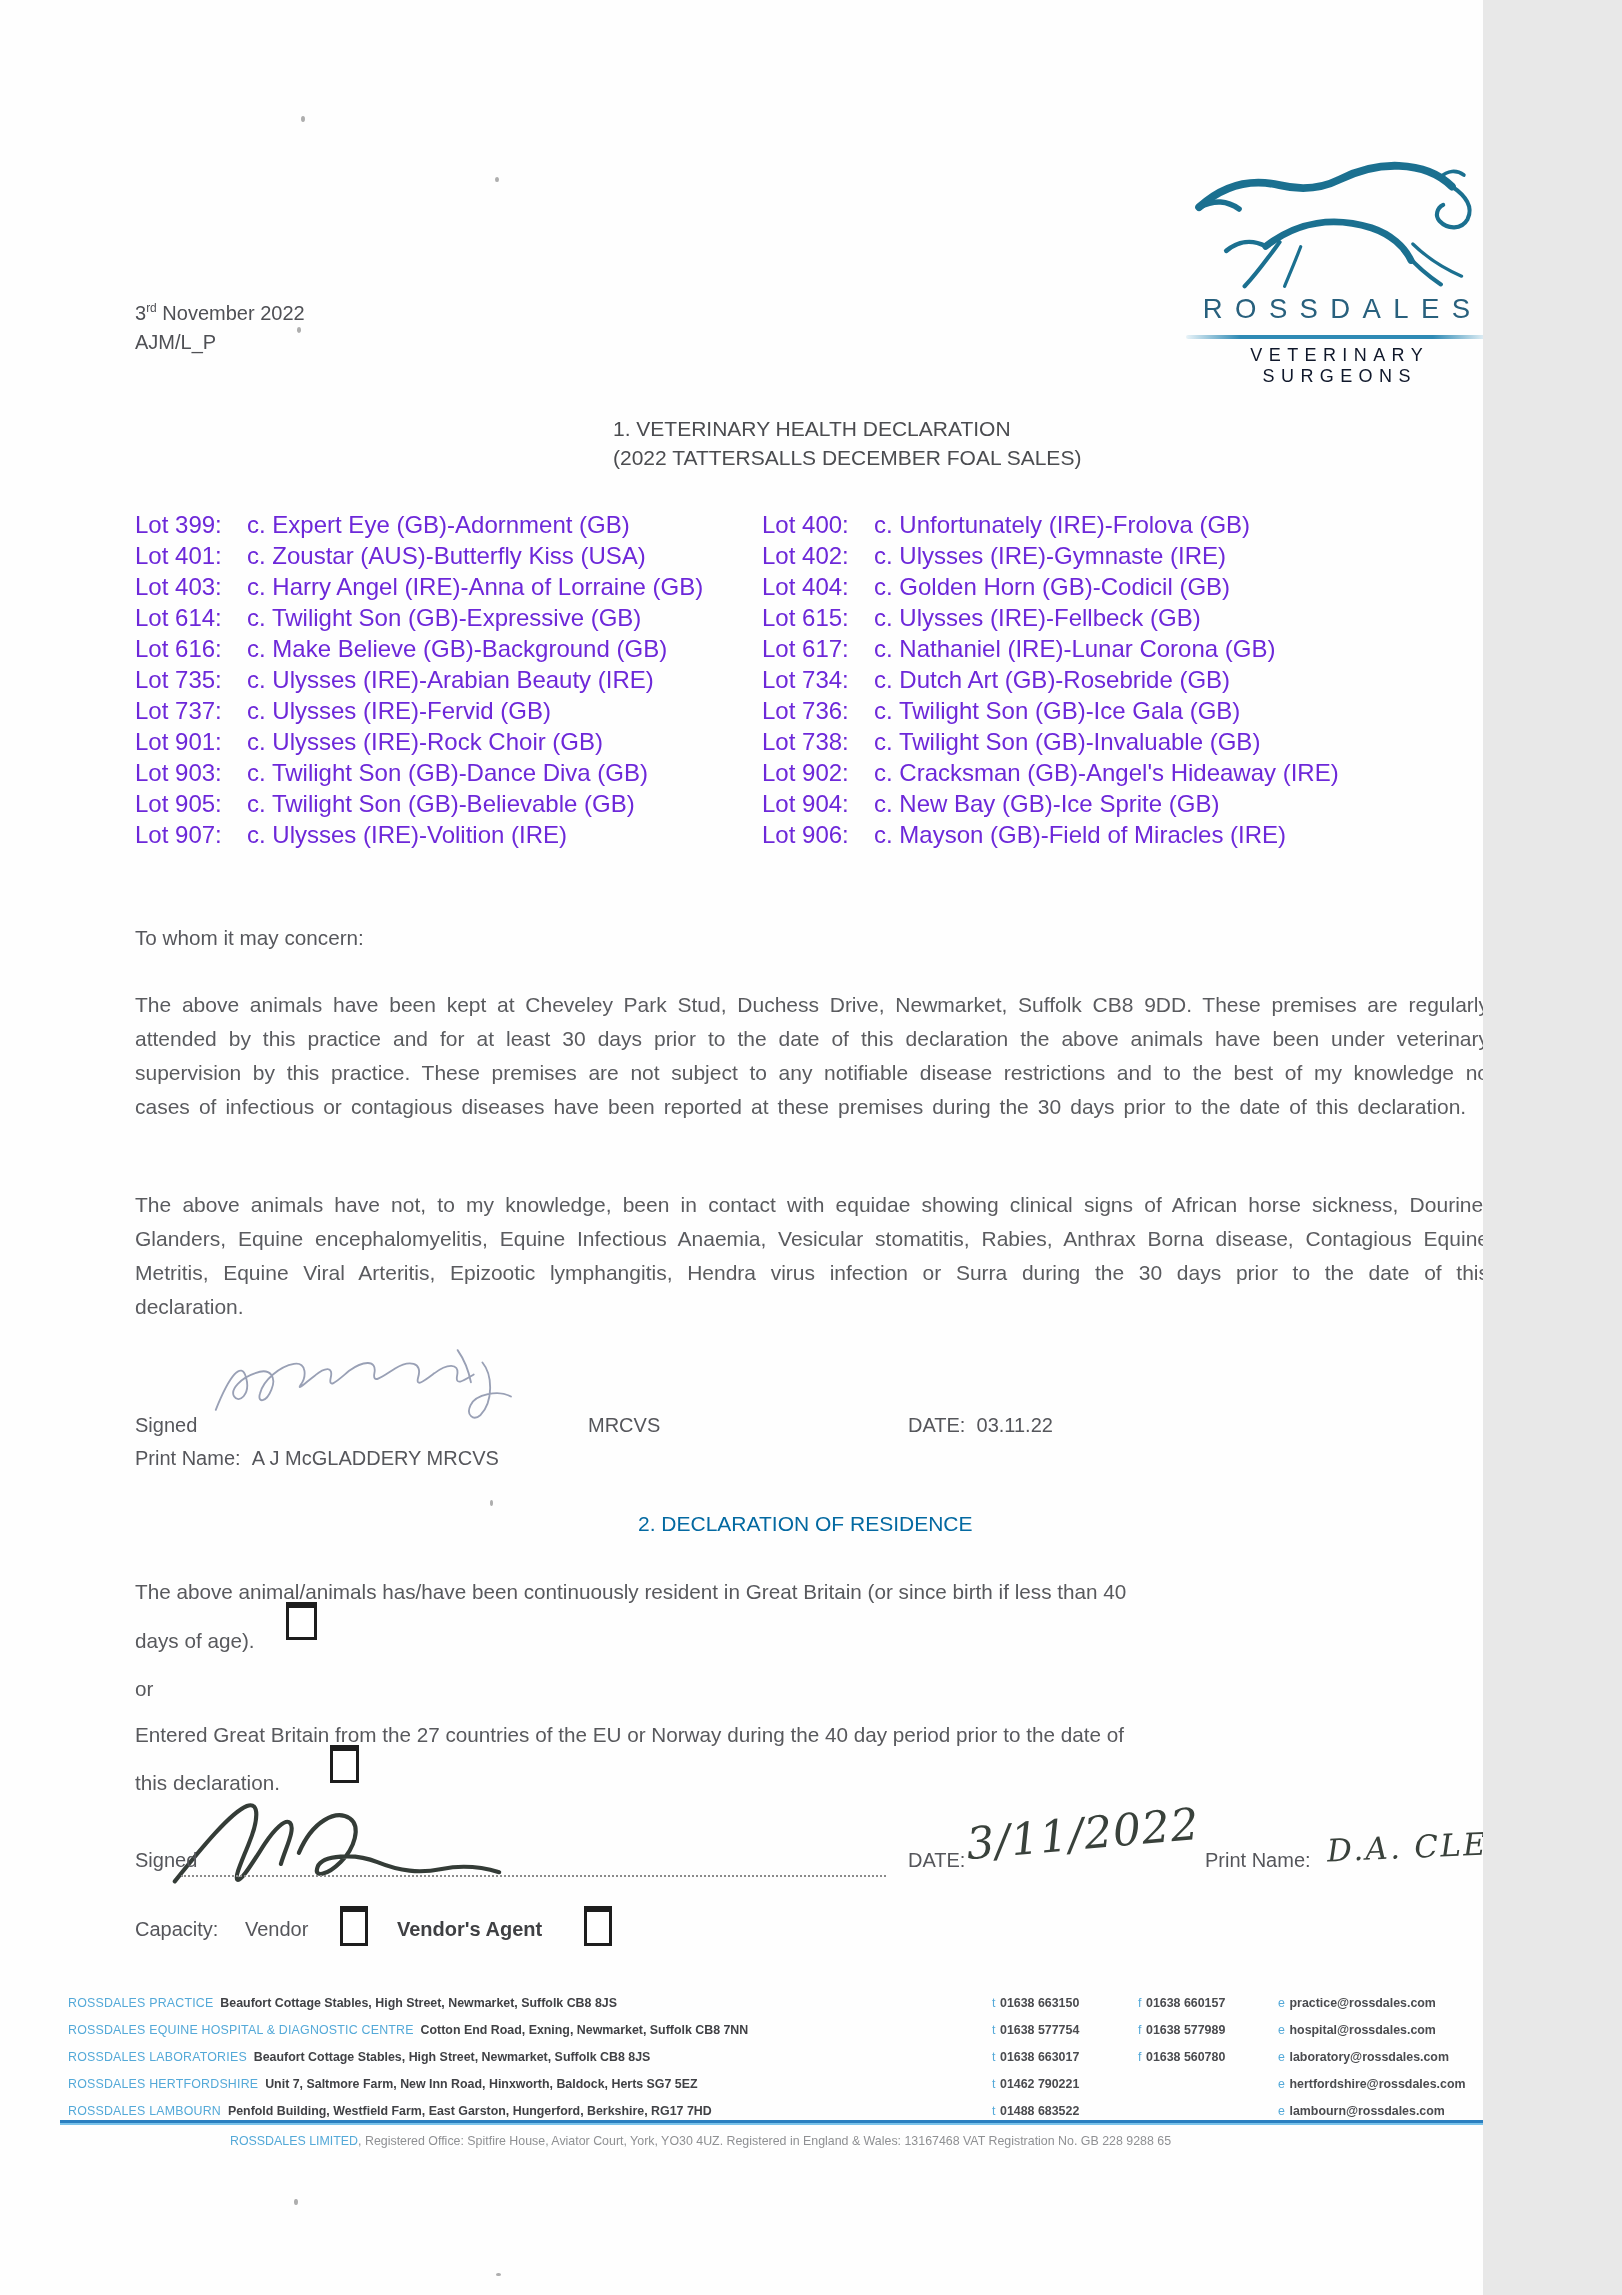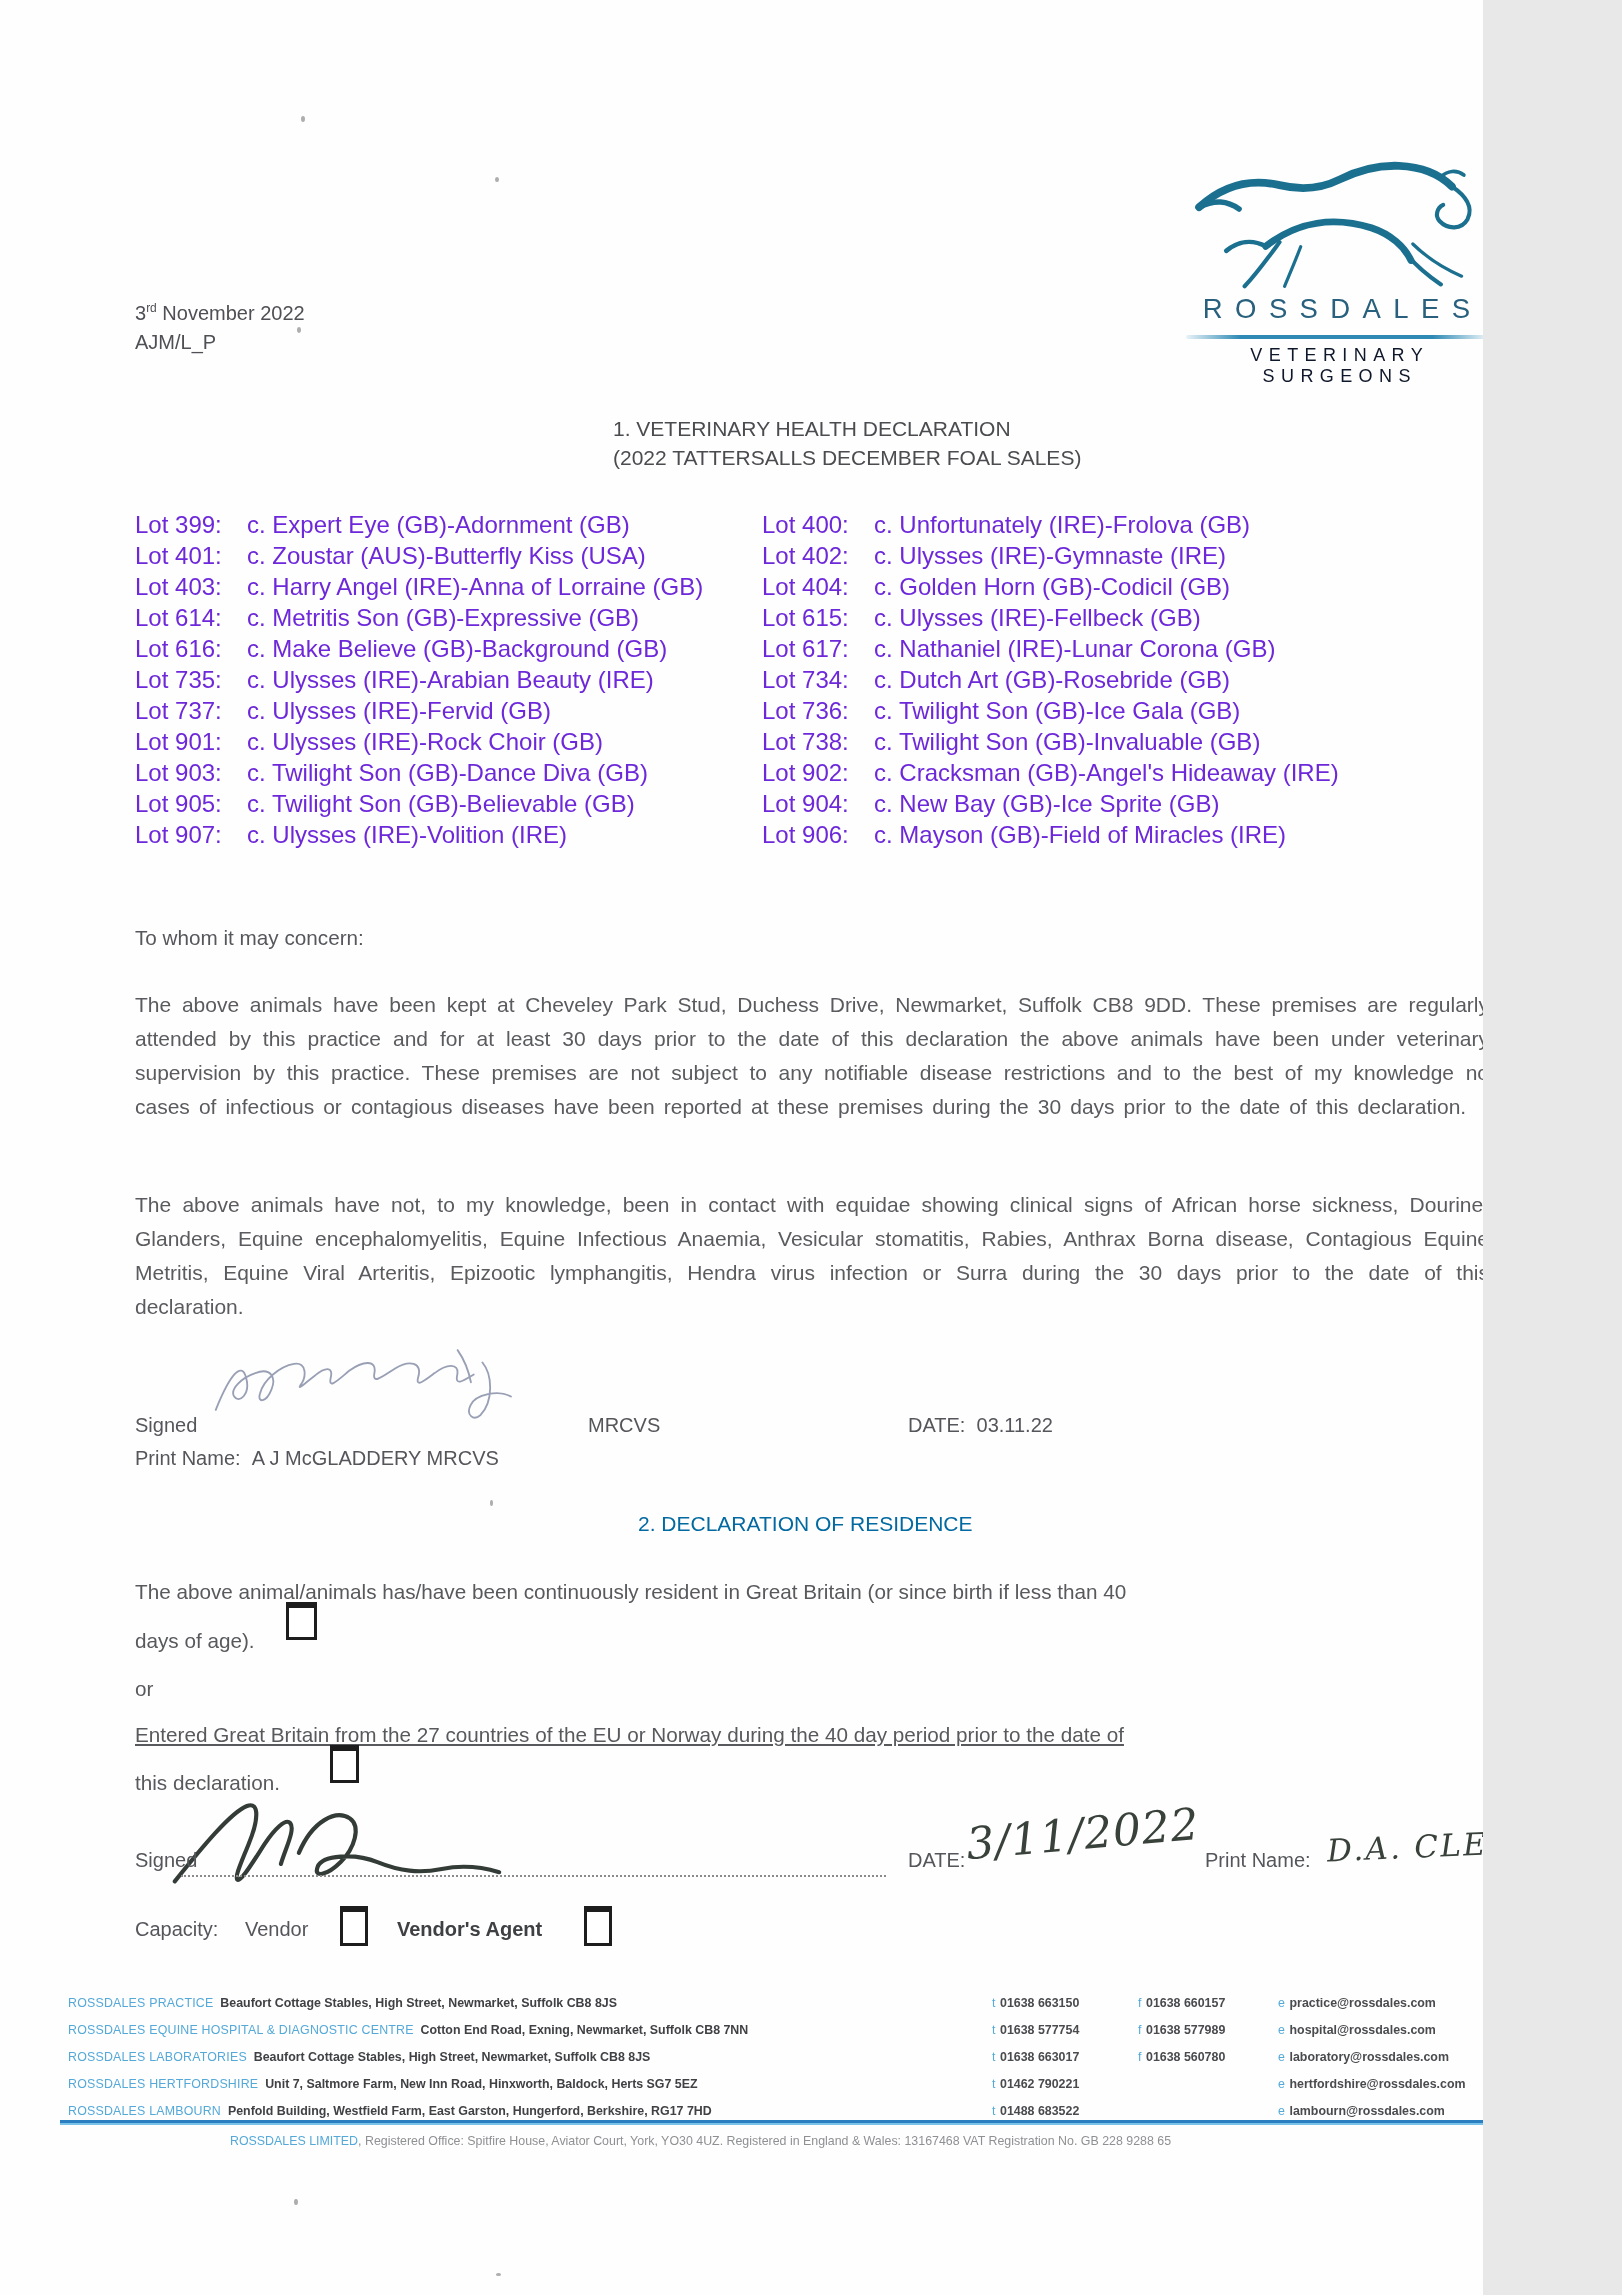--- a/index.html
+++ b/index.html
@@ -118,21 +118,21 @@
     <div class="lot-row">
         <span class="lot-num">Lot 401:</span>
         <span>c. Zoustar (AUS)-Butterfly Kiss (USA)</span>
       </div>
     <div class="lot-row">
         <span class="lot-num">Lot 403:</span>
         <span>c. Harry Angel (IRE)-Anna of Lorraine (GB)</span>
       </div>
     <div class="lot-row">
         <span class="lot-num">Lot 614:</span>
-        <span>c. Metritis Son (GB)-Expressive (GB)</span>
+        <span>c. Twilight Son (GB)-Expressive (GB)</span>
       </div>
     <div class="lot-row">
         <span class="lot-num">Lot 616:</span>
         <span>c. Make Believe (GB)-Background (GB)</span>
       </div>
     <div class="lot-row">
         <span class="lot-num">Lot 735:</span>
         <span>c. Ulysses (IRE)-Arabian Beauty (IRE)</span>
       </div>
     <div class="lot-row">
@@ -228,21 +228,21 @@
   </div>
 
   <div class="abs section2-heading">2. DECLARATION OF RESIDENCE</div>
 
   <div class="abs resline" style="top:1580px;">The above animal/animals has/have been continuously resident in Great Britain (or since birth if less than 40</div>
   <div class="abs resline" style="top:1629px;">days of age).</div>
   <div class="abs checkbox" style="left:286px;top:1602px;width:25px;height:29px;"></div>
 
   <div class="abs resline" style="top:1677px;">or</div>
 
-  <div class="abs resline" style="top:1723px;text-decoration:underline;">Entered Great Britain from the 27 countries of the EU or Norway during the 40 day period prior to the date of</div>
+  <div class="abs resline" style="top:1723px;">Entered Great Britain from the 27 countries of the EU or Norway during the 40 day period prior to the date of</div>
   <div class="abs resline" style="top:1771px;">this declaration.</div>
   <div class="abs checkbox" style="left:330px;top:1745px;width:23px;height:29px;"></div>
 
   <svg class="abs hand-sig" style="left:161px;top:1794px;" width="363" height="92" viewBox="0 0 790 200">
     <g fill="none" stroke="#343c37" stroke-width="9" stroke-linecap="round">
       <path d="M30,190 C90,115 152,40 187,26 C216,15 211,60 191,108 C176,146 160,180 166,186 C173,193 200,148 226,108 C246,78 271,52 281,63 C293,76 271,118 261,152"></path>
       <path d="M300,128 C330,58 381,33 411,53 C436,71 421,118 391,148 C361,178 331,183 341,158 C351,133 421,128 471,148 C521,168 561,173 611,163 C651,155 696,158 736,170"></path>
     </g>
   </svg>
   <div class="abs dotline" style="left:181px;top:1875px;width:705px;"></div>

